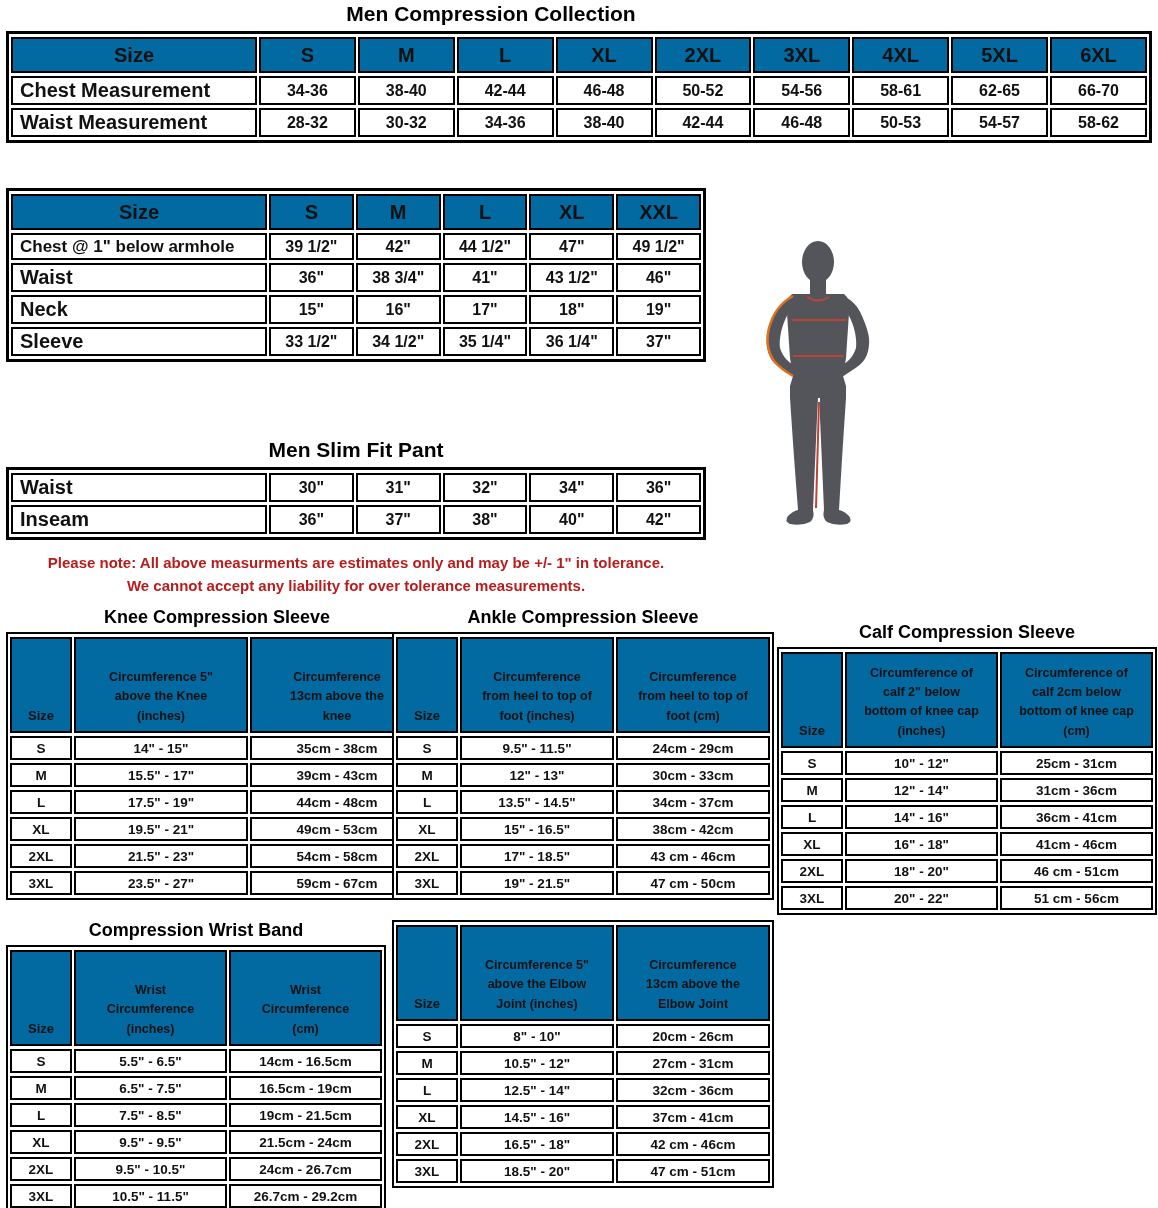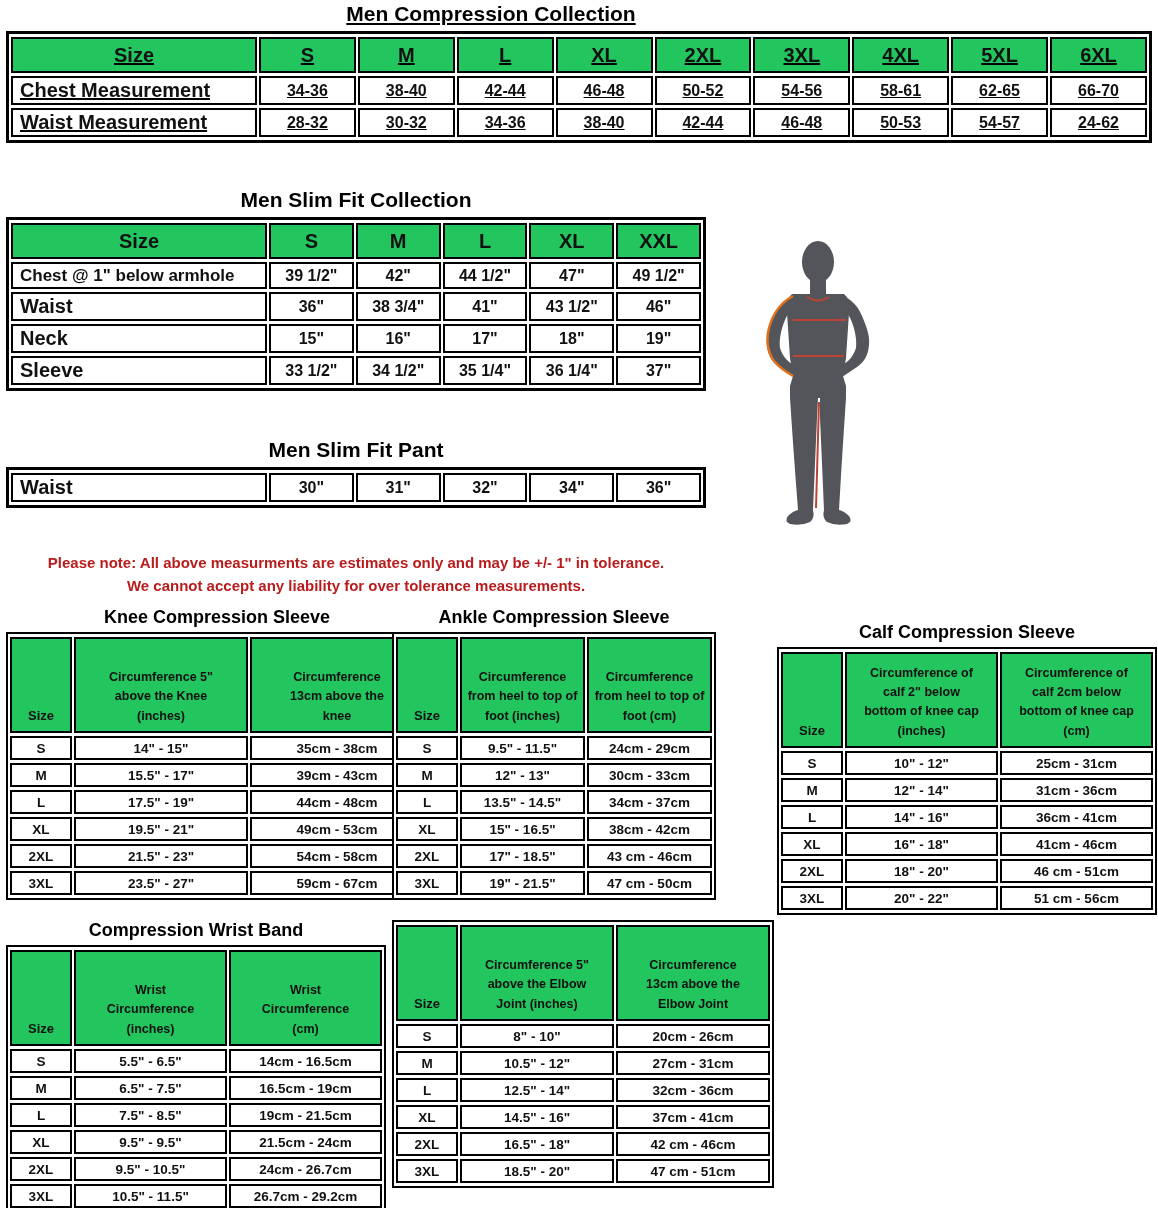--- a/index.html
+++ b/index.html
@@ -11,21 +11,21 @@
   }
   .sec { position: absolute; }
   .title { margin: 0 0 5px 0; font-size: 21px; font-weight: bold; text-align: center; letter-spacing: 0; }
   .title.small-t { font-size: 18px; margin-bottom: 4px; }
 
   table.grid {
     border-collapse: separate; border-spacing: 2px 3px;
     background: #fff; table-layout: fixed; width: 100%;
   }
   table.grid th {
-    background: #22c55e; border: 2px solid #000;
+    background: #0369a1; border: 2px solid #000;
     font-weight: bold; text-align: center; color: #111;
   }
   table.grid td {
     border: 2px solid #000; background: #fff;
     font-weight: bold; text-align: center; color: #111;
   }
 
   
   .t-top { border: 3px solid #000; }
   .t-top th { font-size: 20px; height: 36px; }
@@ -48,21 +48,21 @@
 
   .note { margin: 0; font-size: 15px; font-weight: bold; text-align: center; line-height: 1.5; color: #b91c1c; }
   .shift-left { transform: translateX(-88px); }
   .figure-wrap { position: absolute; left: 752px; top: 218px; width: 140px; height: 330px; }
 </style>
 </head>
 <body>
 
 <div class="page">
 
-  <div class="sec" style="left:6px; top:2px; width:1146px;text-decoration:underline;">
+  <div class="sec" style="left:6px; top:2px; width:1146px;">
     <h2 class="title shift-left">Men Compression Collection</h2>
     <table class="grid t-top t1">
         <thead>
           <tr>
             <th>Size</th>
             <th>S</th>
             <th>M</th>
             <th>L</th>
             <th>XL</th>
             <th>2XL</th>
@@ -88,28 +88,27 @@
           <tr>
             <td>Waist Measurement</td>
             <td>28-32</td>
             <td>30-32</td>
             <td>34-36</td>
             <td>38-40</td>
             <td>42-44</td>
             <td>46-48</td>
             <td>50-53</td>
             <td>54-57</td>
-            <td>24-62</td>
+            <td>58-62</td>
           </tr>
         </tbody>
       </table>
   </div>
 
   <div class="sec" style="left:6px; top:188px; width:700px;">
-    <h2 class="title">Men Slim Fit Collection</h2>
     <table class="grid t-top t2">
         <thead>
           <tr>
             <th>Size</th>
             <th>S</th>
             <th>M</th>
             <th>L</th>
             <th>XL</th>
             <th>XXL</th>
           </tr>
@@ -155,20 +154,28 @@
     <h2 class="title">Men Slim Fit  Pant</h2>
     <table class="grid t-top t3">
         <tbody>
           <tr>
             <td>Waist</td>
             <td>30"</td>
             <td>31"</td>
             <td>32"</td>
             <td>34"</td>
             <td>36"</td>
+          </tr>
+          <tr>
+            <td>Inseam</td>
+            <td>36"</td>
+            <td>37"</td>
+            <td>38"</td>
+            <td>40"</td>
+            <td>42"</td>
           </tr>
         </tbody>
       </table>
   </div>
 
   <p class="note sec" style="left:6px; top:552px; width:700px;">
     <b>Please note:</b>
     <span>All above measurments are estimates only and may be +/- 1" in tolerance.</span><br>
     <span>We cannot accept any liability for over tolerance measurements.</span>
   </p>
@@ -238,21 +245,21 @@
           </tr>
           <tr>
             <td>3XL</td>
             <td>23.5" - 27"</td>
             <td>59cm - 67cm</td>
           </tr>
         </tbody>
       </table>
   </div>
 
-  <div class="sec" style="left:392px; top:607px; width:324px;">
+  <div class="sec" style="left:392px; top:607px; width:382px;">
     <h2 class="title small-t">Ankle Compression Sleeve</h2>
     <table class="grid t-small">
         <thead>
           <tr>
             <th>Size</th>
             <th>Circumference
 from heel to top of
 foot (inches)</th>
             <th>Circumference
 from heel to top of

